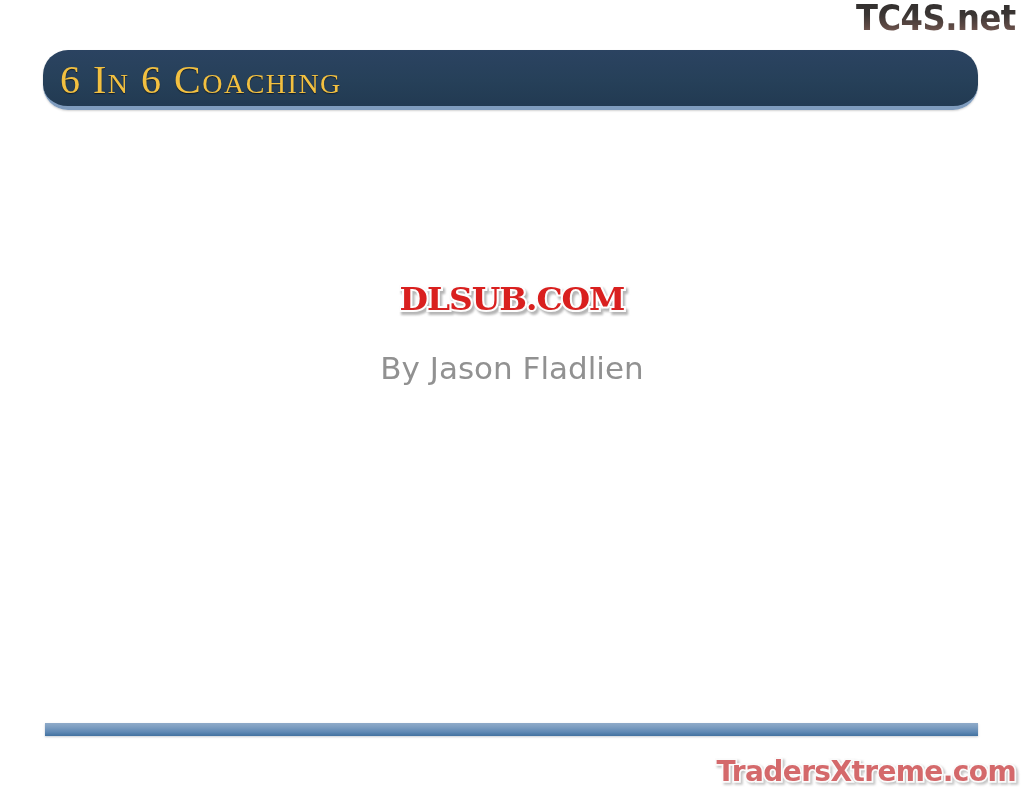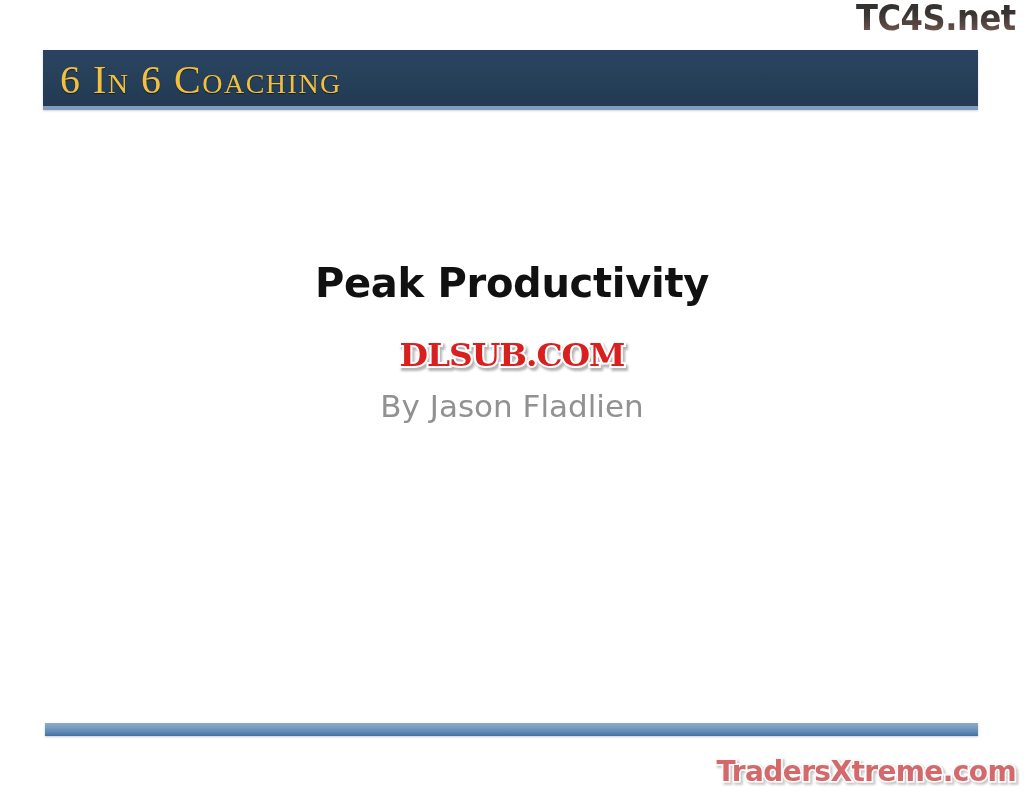--- a/index.html
+++ b/index.html
@@ -54,20 +54,21 @@
     position: absolute;
     left: 43px;
     top: 50px;
     width: 935px;
     height: 60px;
     background: linear-gradient(to bottom, #2b4361 0%, #264059 55%, #223a52 100%);
     border-bottom: 4px solid #7f9cbe;
     box-shadow: 0 1px 2px rgba(0,0,0,0.18);
     box-sizing: border-box;
     overflow: hidden;
+    border-radius: 25px;
   }
   .banner-title {
     position: absolute;
     left: 17px;
     top: 4px;
     font-family: "Liberation Serif", serif;
     font-size: 40px;
     line-height: 52px;
     font-weight: 400;
     font-variant: small-caps;
@@ -112,21 +113,21 @@
     line-height: 34px;
     letter-spacing: -1px;
     color: #d9201f;
     white-space: nowrap;
     -webkit-text-stroke: 4px #fdfdfd;
     paint-order: stroke fill;
     filter: drop-shadow(2px 3px 1px rgba(120,120,120,0.55));
   }
 
   .slide-subtitle {
-    margin: 13px 0 0 0;
+    margin: 31px 0 0 0;
     font-family: "DejaVu Sans", sans-serif;
     font-weight: 400;
     font-size: 31px;
     line-height: 38px;
     color: #919191;
   }
 
   
   .bottom-bar {
     position: absolute;
@@ -165,21 +166,20 @@
 <div class="slide">
 
   <div class="tc4s-watermark">TC4S.net</div>
 
   <div class="banner">
     <div class="banner-title"><span class="brand-full">6 In 6 Coaching</span></div>
   </div>
 
   <div class="content">
 
-    <h1 class="slide-title">Peak Productivity</h1>
 
     <div class="dlsub-wrap">
       <div class="dlsub">DLSUB.COM</div>
     </div>
 
     <p class="slide-subtitle">By Jason Fladlien</p>
   </div>
 
   <div class="bottom-bar"></div>
 

